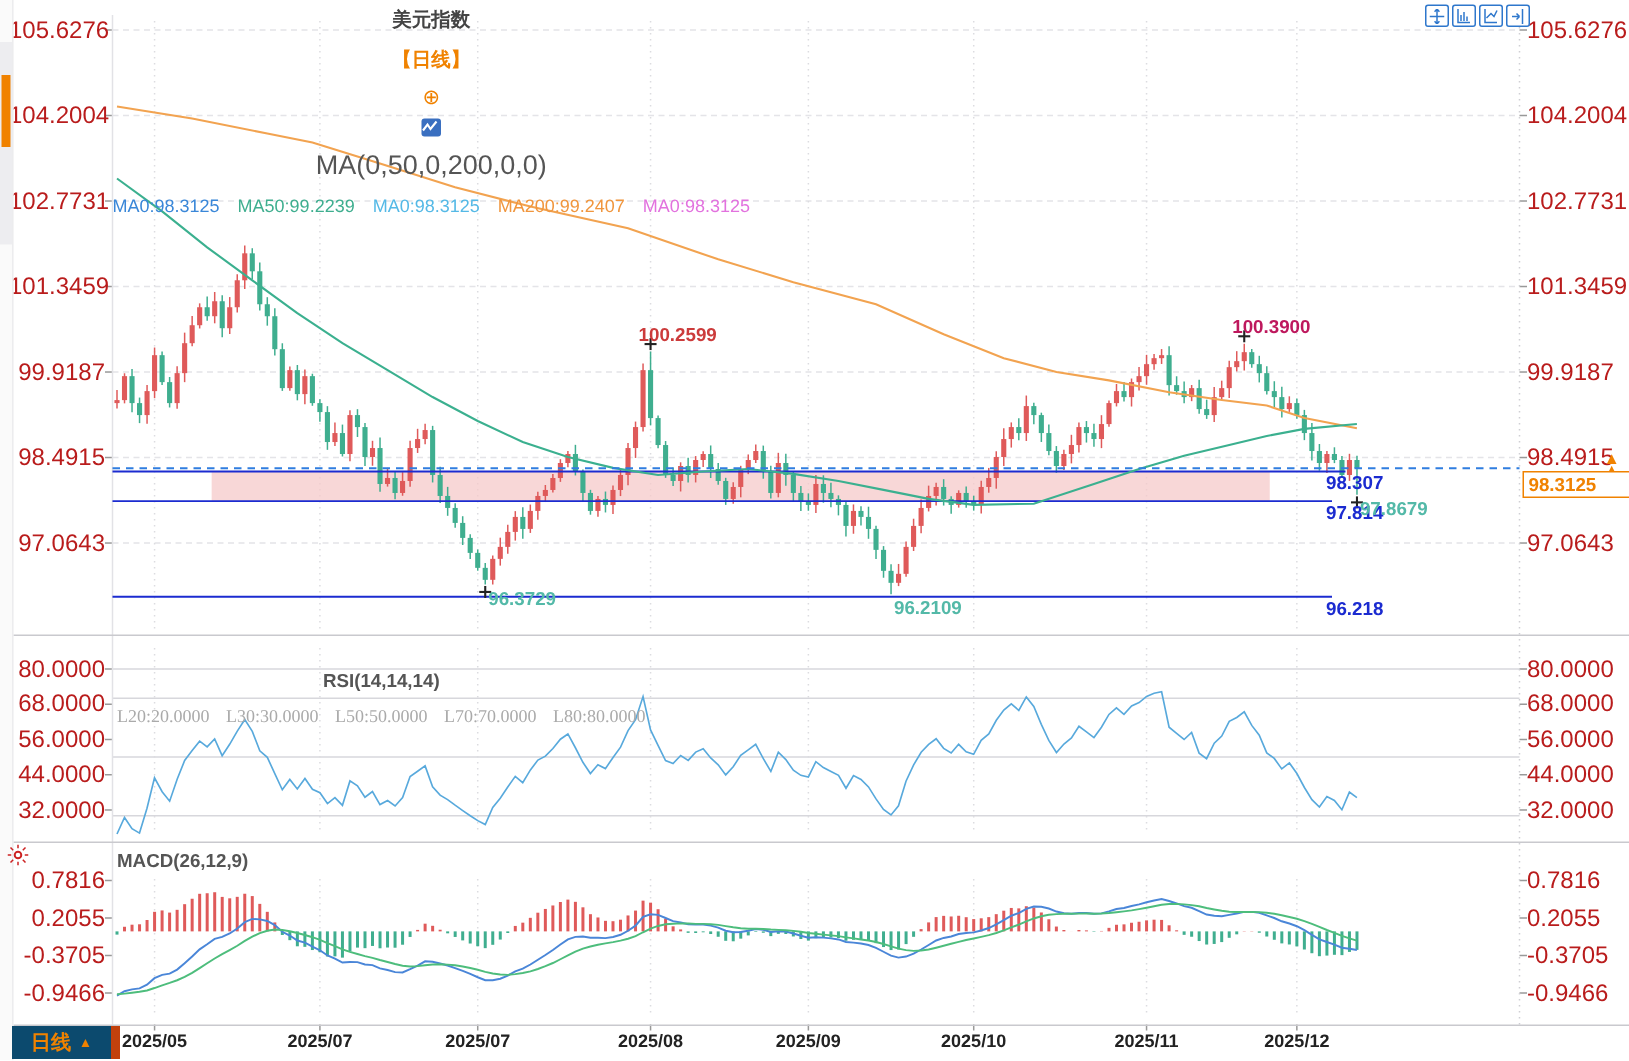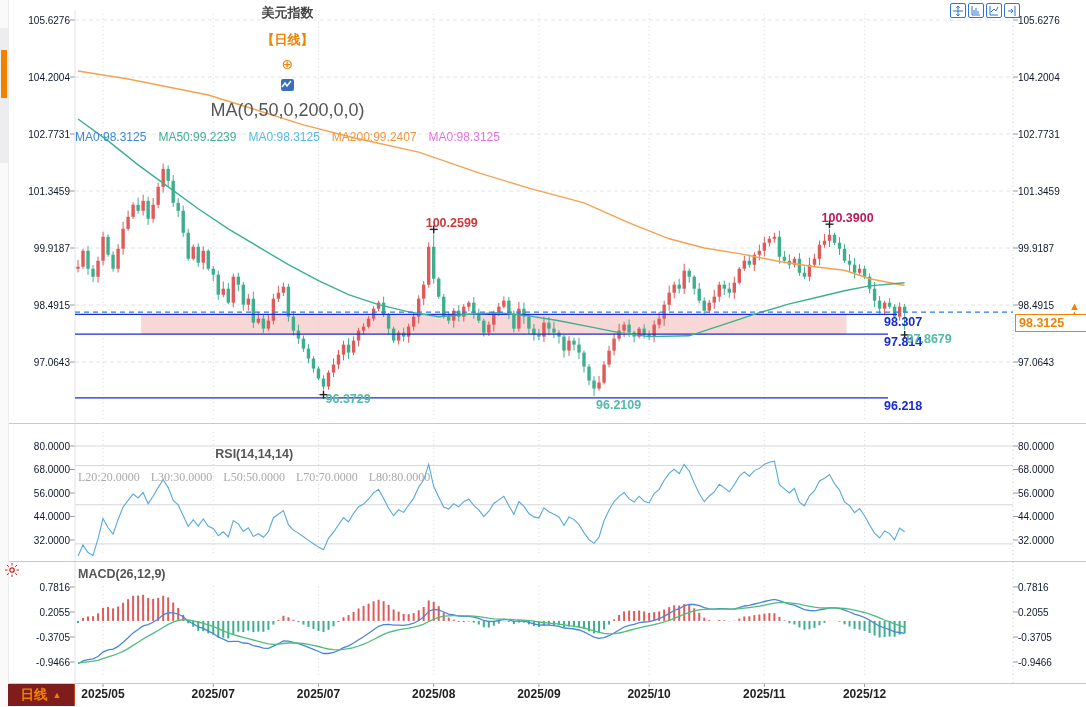--- a/index.html
+++ b/index.html
@@ -5,38 +5,38 @@
   html,body{margin:0;padding:0;background:#fff;}
   #app{position:relative;width:1086px;height:707px;background:#fff;overflow:hidden;
        font-family:"Liberation Sans","DejaVu Sans",sans-serif;font-size:12px;color:#333;}
   .hdr-row{position:absolute;display:flex;align-items:center;gap:9px;white-space:nowrap;z-index:6;flex-direction:column;}
   .hdr-row span{display:inline-block;}
   .sym{font-weight:700;font-size:13px;color:#444;}
   .tf-tag{color:#f08200;font-size:13px;font-weight:700;}
   .add-ic{color:#f08200;font-size:14px;line-height:12px;}
   .formula{color:#555;font-size:18px;}
   .ind-title{color:#555;font-size:12.5px;font-weight:700;}
-  .axis-label{position:absolute;font-size:10px;color:#0f172a;z-index:3;line-height:13px;}
+  .axis-label{position:absolute;font-size:16px;color:#b91c1c;z-index:3;line-height:13px;}
   .axis-left{left:6px;width:64px;text-align:right;}
   .axis-right{left:1018px;width:66px;text-align:left;}
   .month-label{position:absolute;top:687px;width:60px;text-align:center;font-weight:700;color:#222;z-index:3;}
   .sep{position:absolute;background:#c9c9ce;z-index:4;}
   #watermark{position:absolute;left:948px;top:648px;font-size:30px;letter-spacing:3px;
              color:#ccd2da;z-index:1;}
   #price-tag{position:absolute;left:1015px;width:68px;height:16px;border:1.4px solid #f08200;
              background:#fff;color:#f08200;font-weight:700;font-size:12.5px;text-align:left;
              padding-left:3px;line-height:16px;z-index:6;}
   #price-arrow{position:absolute;color:#f08200;font-size:11px;z-index:6;line-height:10px;}
   #price-arrow .mini{display:block;font-size:6px;text-align:center;margin-top:-3px;}
   #toolbar{position:absolute;left:950px;top:3px;display:flex;gap:2px;z-index:7;}
   .tool-btn{width:14px;height:13px;border:1px solid #2e77cc;border-radius:2px;background:#fff;
             display:flex;align-items:center;justify-content:center;}
   #tf-button{position:absolute;left:8px;top:684px;width:66px;height:22px;display:flex;
-             align-items:center;justify-content:center;gap:5px;background:#7f1d1d;z-index:6;
-             border-right:1px solid #c2410c;cursor:pointer;}
+             align-items:center;justify-content:center;gap:5px;background:#0c4a6e;z-index:6;
+             border-right:6px solid #c2410c;cursor:pointer;}
   #tf-button .tf-txt{color:#f08200;font-weight:700;font-size:13.5px;}
   #tf-button .tf-arr{color:#f08200;font-size:9px;}
   #left-rail{position:absolute;left:0;top:0;width:8px;height:707px;background:#fafafa;
              border-right:1px solid #ececee;z-index:5;}
   #rail-track{position:absolute;left:0;top:28px;width:8px;height:135px;background:#ededf0;}
   #rail-thumb{position:absolute;left:1px;top:50px;width:6px;height:48px;background:#f08200;}
   #settings-icon{position:absolute;left:5px;top:563px;z-index:6;}
   .legend-chart-icon{width:13px;height:12px;border-radius:2px;background:#3a6fc0;
                      display:inline-flex;align-items:center;justify-content:center;}
   #chart-svg{position:absolute;left:0;top:0;z-index:2;}

